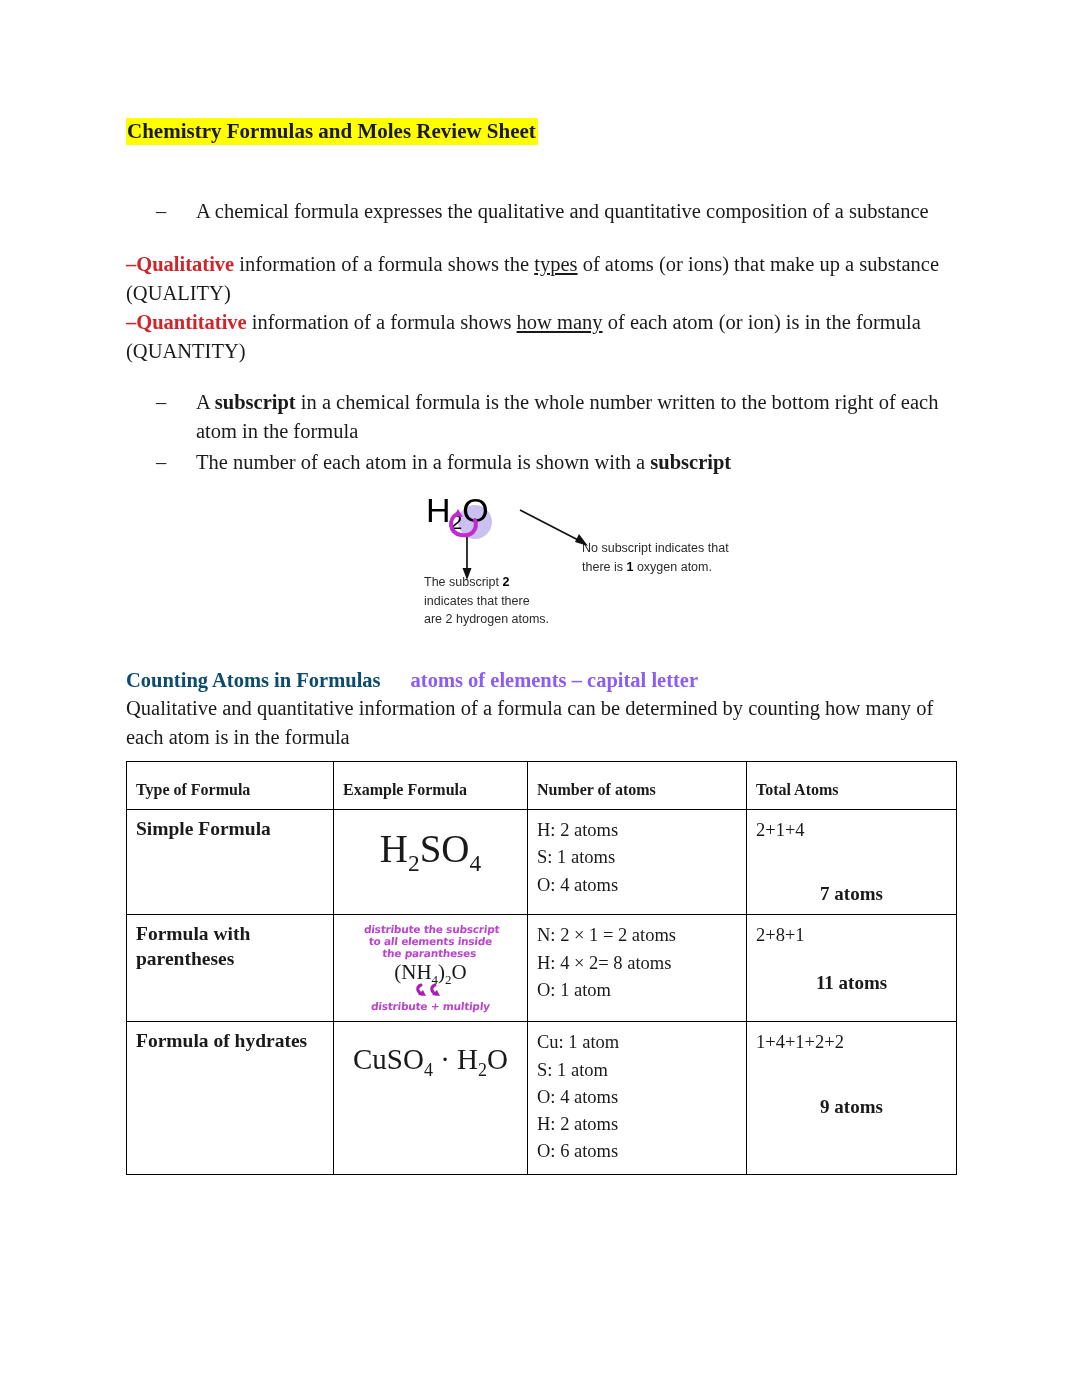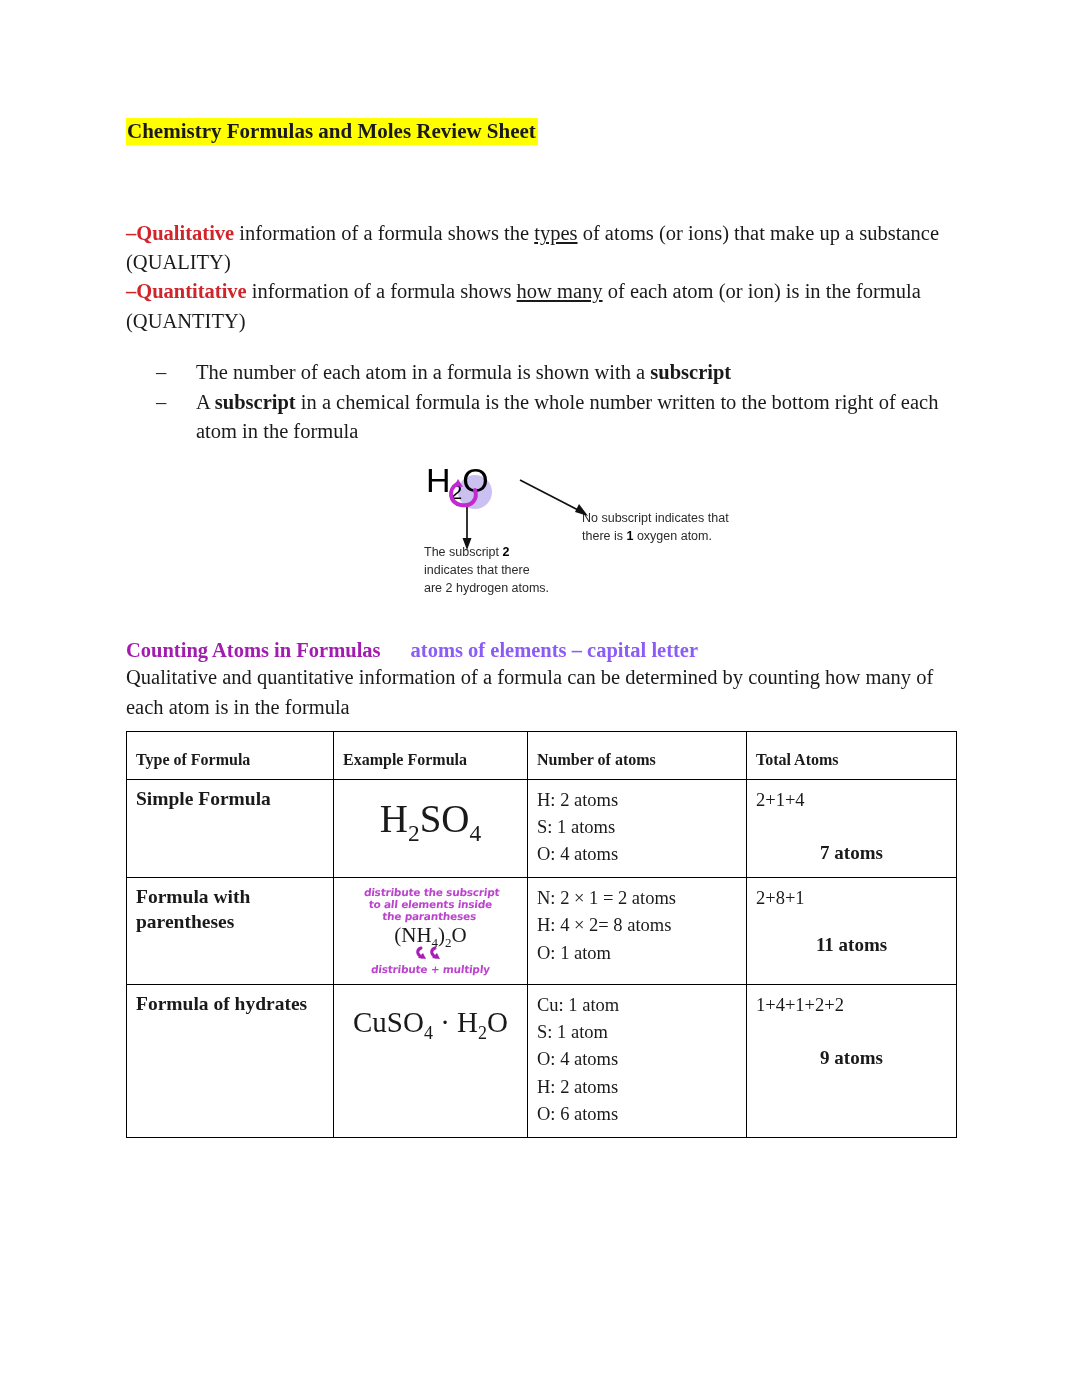--- a/index.html
+++ b/index.html
@@ -139,21 +139,21 @@
   .cap b { font-weight: bold; color: #000; }
   .cap-left { left: 10px; top: 82px; width: 180px; }
   .cap-right { left: 168px; top: 48px; width: 185px; }
 
   
   .sec-head {
     font-size: 20.5px;
     line-height: 1.3;
   }
   .sec-head .lhs {
-    color: #a21caf;
+    color: #0c4a6e;
     font-weight: bold;
   }
   .sec-head .rhs {
     color: #8b5cf6;
     font-weight: bold;
     margin-left: 30px;
   }
 
   
   table.atoms {
@@ -189,21 +189,21 @@
     line-height: 1.47;
   }
   .totalsum {
     font-size: 18.5px;
     line-height: 1.47;
   }
   .totalbold {
     font-size: 19px;
     font-weight: bold;
     text-align: center;
-    margin-top: 28px;
+    margin-top: 39px;
   }
   .totalbold.tight { margin-top: 22px; }
 
   
   .formula-big {
     font-family: "Liberation Serif", "DejaVu Serif", serif;
     font-size: 39px;
     text-align: center;
     line-height: 1.15;
     margin-top: 10px;
@@ -270,32 +270,35 @@
 <div class="page">
   <div class="content">
 
     <div class="doc-title"><span class="hl">Chemistry Formulas and Moles Review Sheet</span></div>
 
     <div class="gap-lg"></div>
 
 
     <div class="gap-md"></div>
 
+    <ul class="dash">
+      <li>A chemical formula expresses the qualitative and quantitative composition of a substance</li>
+    </ul>
 
     <div class="gap-md"></div>
 
     <p class="para"><span class="red">–</span><span class="red">Qualitative</span><span> information of a formula shows the </span><span class="uline">types</span><span> of atoms (or ions) that make up a substance (QUALITY)</span></p>
 
     <p class="para"><span class="red">–</span><span class="red">Quantitative</span><span> information of a formula shows </span><span class="uline">how many</span><span> of each atom (or ion) is in the formula (QUANTITY)</span></p>
 
     <div class="gap-md"></div>
 
     <ul class="dash">
+      <li><span>A </span><span class="bold">subscript</span><span> in a chemical formula is the whole number written to the bottom right of each atom in the formula</span></li>
       <li><span>The number of each atom in a formula is shown with a </span><span class="bold">subscript</span><span></span></li>
-      <li><span>A </span><span class="bold">subscript</span><span> in a chemical formula is the whole number written to the bottom right of each atom in the formula</span></li>
     </ul>
 
     <div class="gap-sm"></div>
 
     <div class="figure">
       <div class="fig-inner">
 
         <div class="violet-dot"></div>
 
         <div class="h2o"><span>H</span><sub>2</sub><span>O</span></div>

